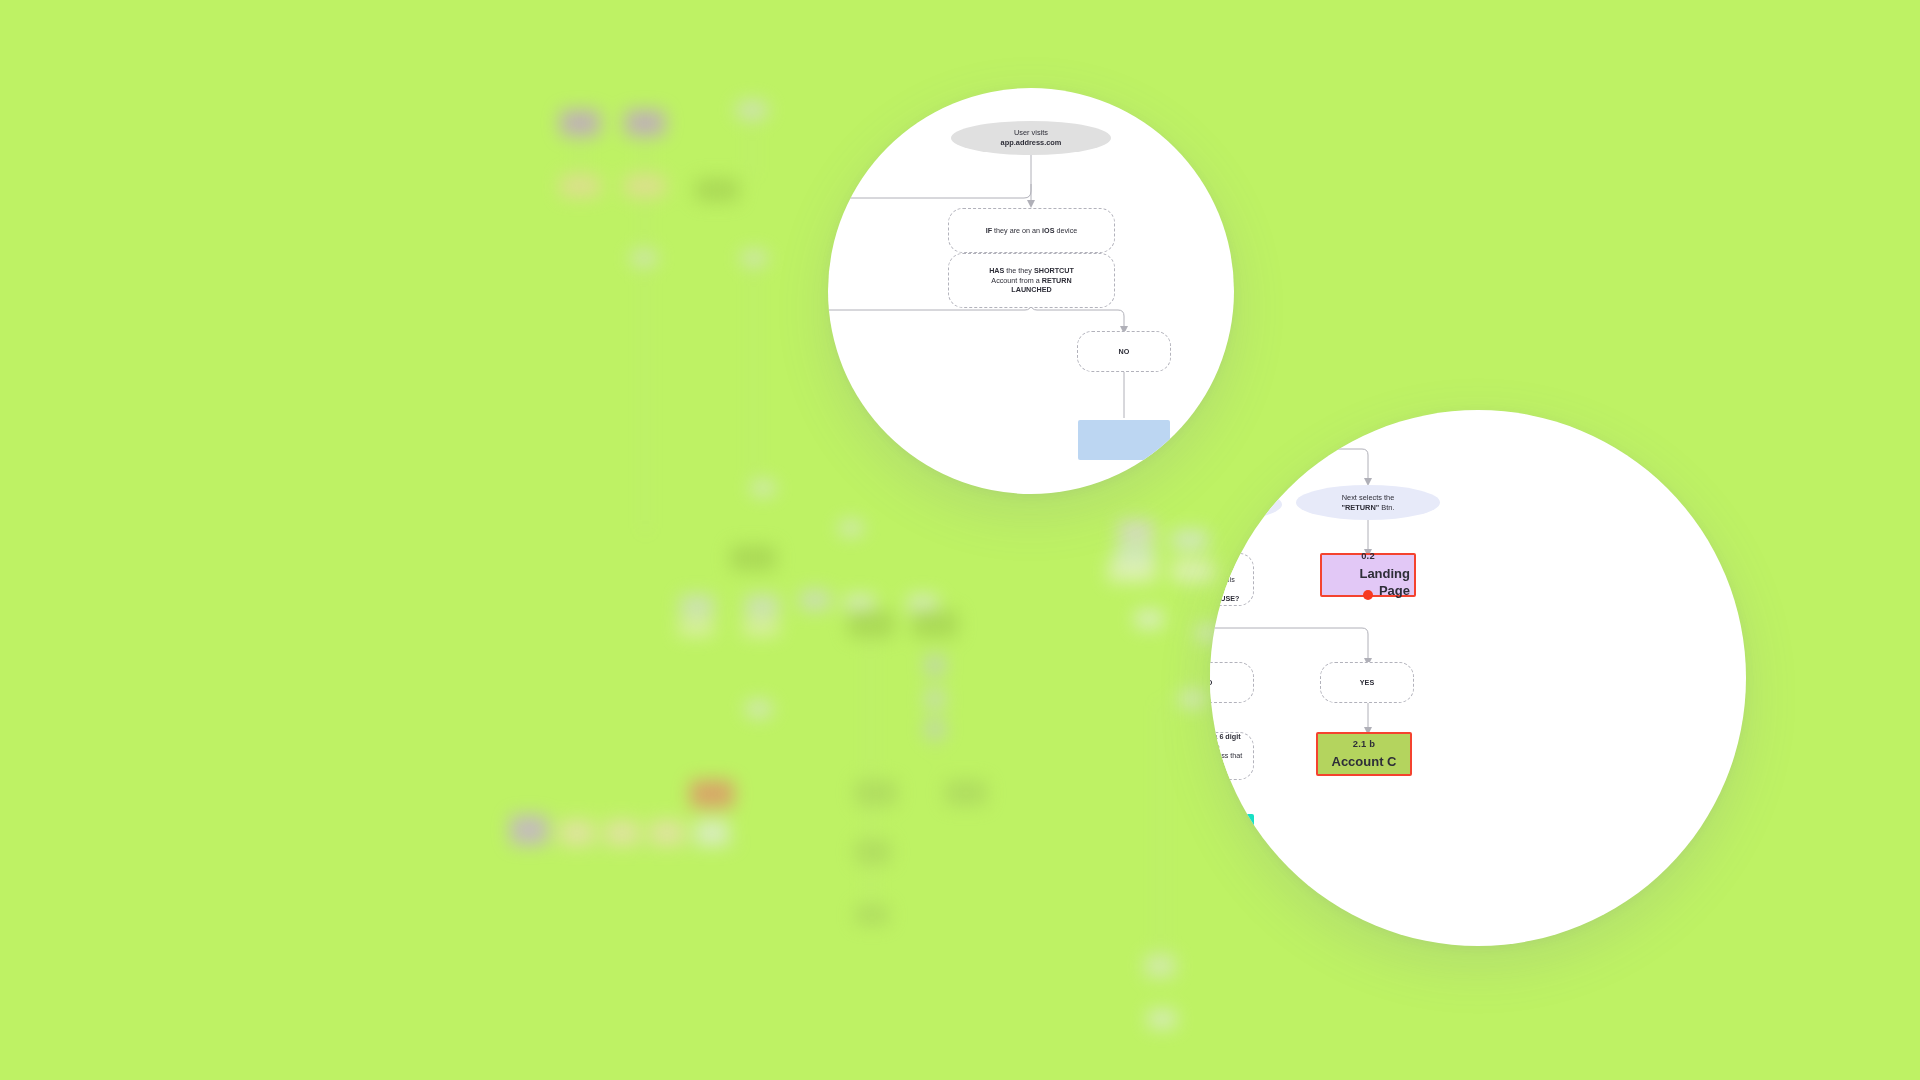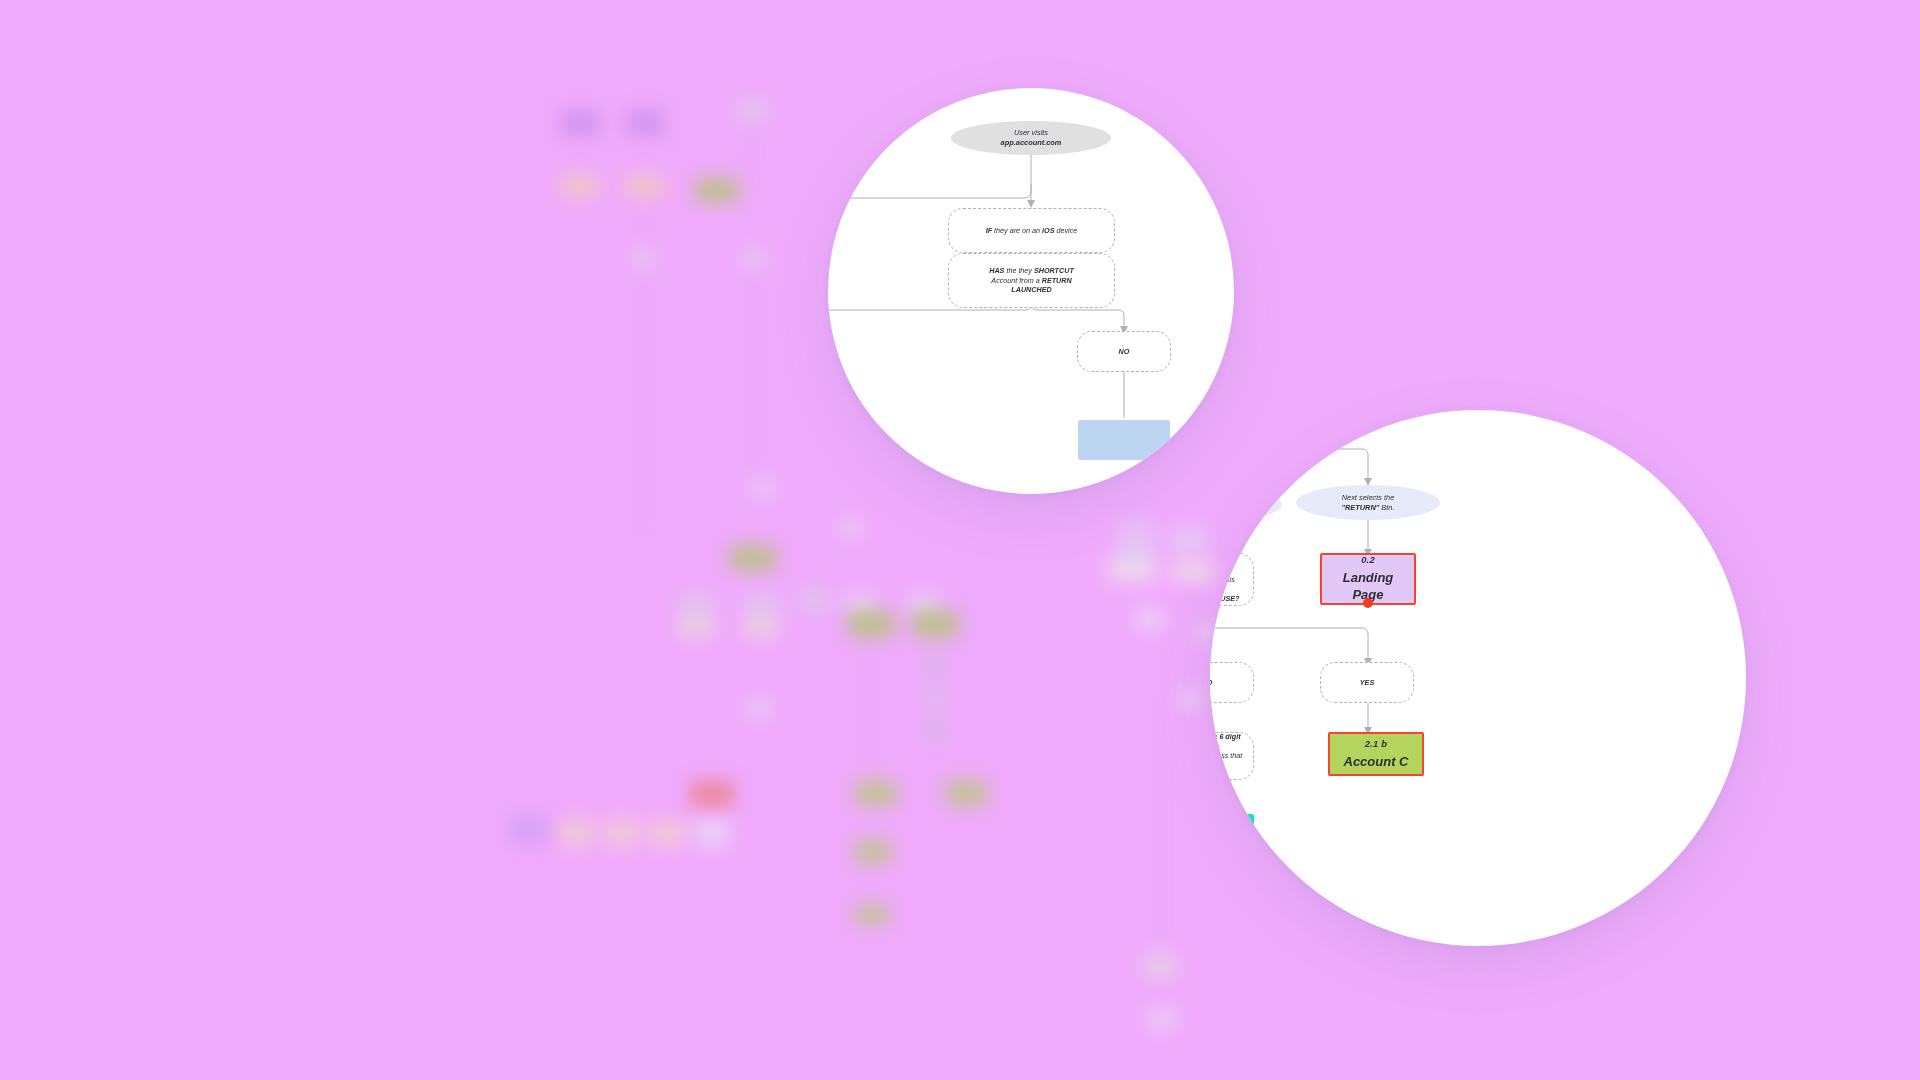--- a/index.html
+++ b/index.html
@@ -6,22 +6,21 @@
   * { box-sizing: border-box; margin: 0; padding: 0; }
   html, body {
     width: 1920px; height: 1080px;
     overflow: hidden;
     background: #f0f0fa;
     font-family: "Liberation Sans", sans-serif;
   }
   #stage {
     position: relative;
     width: 1920px; height: 1080px;
-    background: #f0abfc;
-    font-style: italic;
+    background: #bef264;
   }
 
   
   #bg-layer {
     position: absolute; inset: 0;
     filter: blur(9px);
     opacity: 0.62;
     pointer-events: none;
   }
   .bg-node {
@@ -187,21 +186,21 @@
       <path d="M 203 213 L 203 216 Q 203 222 209 222 L 290 222 Q 296 222 296 228 L 296 240"></path>
       <polygon points="-88,238 -80,238 -84,246"></polygon>
       <polygon points="292,238 300,238 296,246"></polygon>
 
       <line x1="-84" y1="284" x2="-84" y2="320"></line>
       <line x1="296" y1="284" x2="296" y2="330"></line>
     </svg>
 
     <div class="node n-ellipse grey" style="left:123px; top:33px; width:160px; height:34px;">
       <span>User visits</span>
-      <span class="strong">app.account.com</span>
+      <span class="strong">app.address.com</span>
     </div>
 
     <div class="node n-dashed" style="left:120px; top:120px; width:167px; height:45px;">
       <div>
         <span class="strong">IF</span><span> they are on an </span><span class="strong">iOS</span><span> device</span>
       </div>
     </div>
 
     <div class="node n-dashed" style="left:120px; top:165px; width:167px; height:55px;">
       <div>
@@ -271,41 +270,41 @@
       <span>Next selects the</span>
       <span><span class="strong">"RETURN"</span><span> Btn.</span></span>
     </div>
 
     <div class="node n-dashed" style="left:-50px; top:143px; width:94px; height:53px;">
       <div>Is the user email address</div>
       <div>associated to this account</div>
       <div class="strong">ALREADY IN USE?</div>
     </div>
 
-    <div class="node n-box fill-purple hl" style="left:110px; top:143px; width:96px; height:52px;">
+    <div class="node n-box fill-purple hl" style="left:110px; top:143px; width:96px; height:44px;text-align:right;">
       <span class="ttl">0.2</span>
       <span class="sub">Landing Page</span>
       <span class="dot"></span>
     </div>
 
     <div class="node n-dashed" style="left:-50px; top:252px; width:94px; height:41px;">
       <span class="strong">NO</span>
     </div>
 
     <div class="node n-dashed" style="left:110px; top:252px; width:94px; height:41px;">
       <span class="strong">YES</span>
     </div>
 
     <div class="node n-dashed" style="left:-50px; top:322px; width:94px; height:48px;">
       <div><span>User is sent a </span><span class="strong">6 digit code</span><span> to</span></div>
       <div>the email address that they</div>
       <div>entered</div>
     </div>
 
-    <div class="node n-box fill-green hl" style="left:118px; top:322px; width:96px; height:44px;">
+    <div class="node n-box fill-green hl" style="left:106px; top:322px; width:96px; height:44px;">
       <span class="ttl">2.1 b</span>
       <span class="sub">Account C</span>
     </div>
 
     <div class="node n-box fill-cyan" style="left:-50px; top:404px; width:94px; height:40px;">
       <span class="ttl"></span>
     </div>
   </div>
 
 </div>

